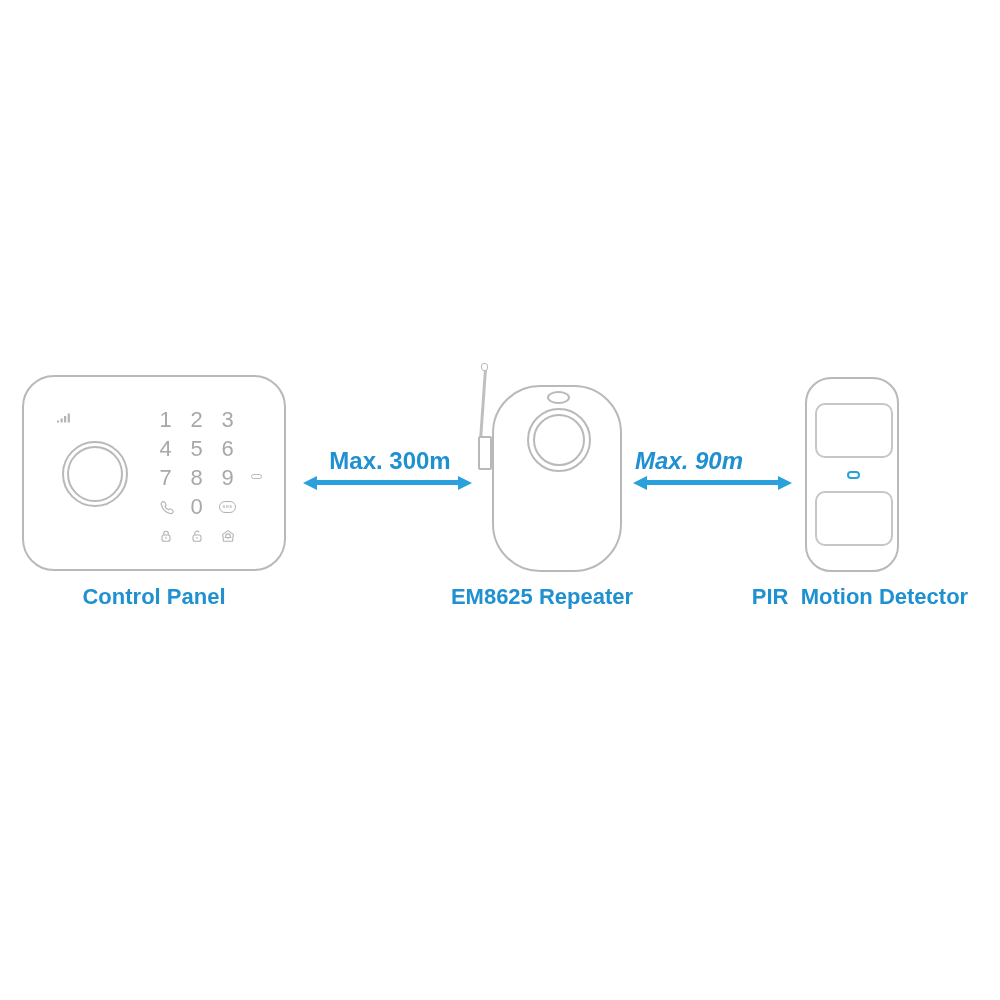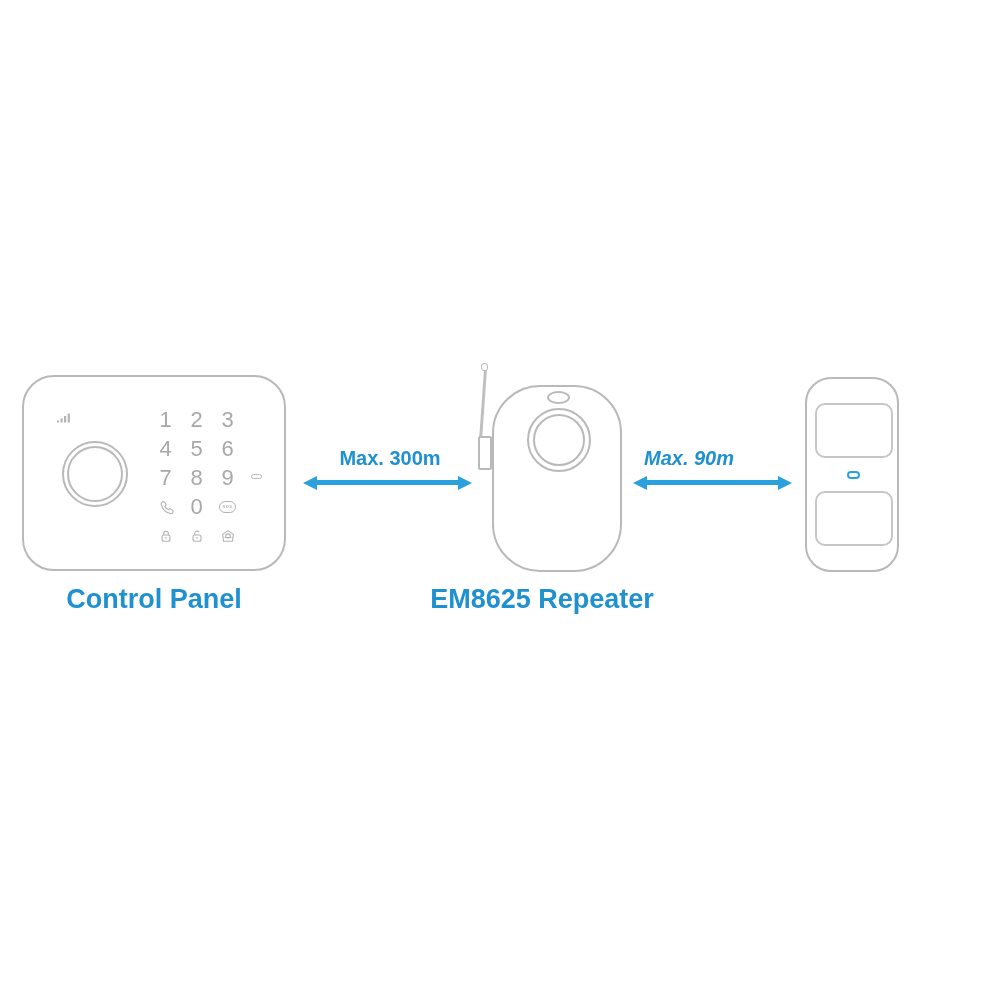--- a/index.html
+++ b/index.html
@@ -60,27 +60,27 @@
 
   
   .arrow{position:absolute;top:480px;height:5px;background:var(--arrow-blue);}
   .arrow::before,.arrow::after{content:"";position:absolute;width:0;height:0;
     border-top:7px solid transparent;border-bottom:7px solid transparent;top:-4.5px;}
   .arrow::before{left:-13px;border-right:14px solid var(--arrow-blue);}
   .arrow::after{right:-13px;border-left:14px solid var(--arrow-blue);}
   .arrow.a1{left:316px;width:143px;}
   .arrow.a2{left:646px;width:133px;}
   .range-label{position:absolute;top:447px;width:164px;text-align:center;
-    color:var(--label-blue);font-size:20px;font-weight:600;white-space:pre;}
+    color:var(--label-blue);font-size:24px;font-weight:600;white-space:pre;}
   .range-label.r1{left:308px;}
   .range-label.r2{left:607px;font-style:italic;}
 
   
   .device-label{position:absolute;top:584px;text-align:center;color:var(--label-blue);
-    font-size:27px;font-weight:600;white-space:pre;}
+    font-size:22px;font-weight:600;white-space:pre;}
   .device-label.cp{left:22px;width:264px;}
   .device-label.rep{left:417px;width:250px;}
   .device-label.pir{left:735px;width:250px;}
 </style>
 </head>
 <body>
 
 <div class="canvas">
 
   <div class="cp-body">
@@ -160,14 +160,15 @@
   <div class="device-label rep">EM8625 Repeater</div>
 
   <div class="range-label r2">Max. 90m</div>
   <div class="arrow a2"></div>
 
   <div class="pir-body">
     <div class="pir-window top"></div>
     <div class="pir-led"></div>
     <div class="pir-window bottom"></div>
   </div>
+  <div class="device-label pir">PIR  Motion Detector</div>
 
 </div>
 
 </body></html>

